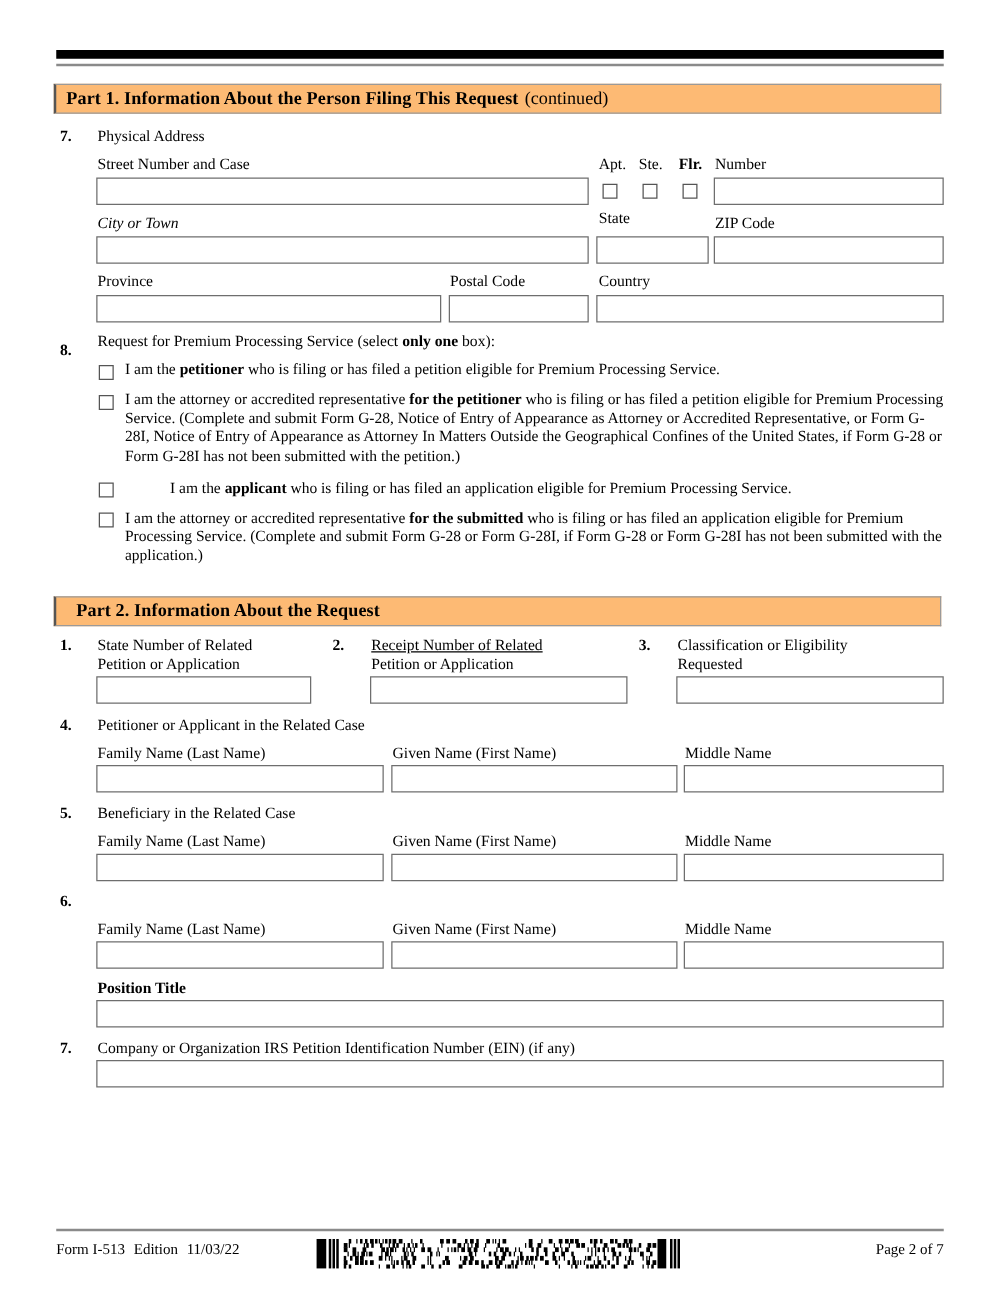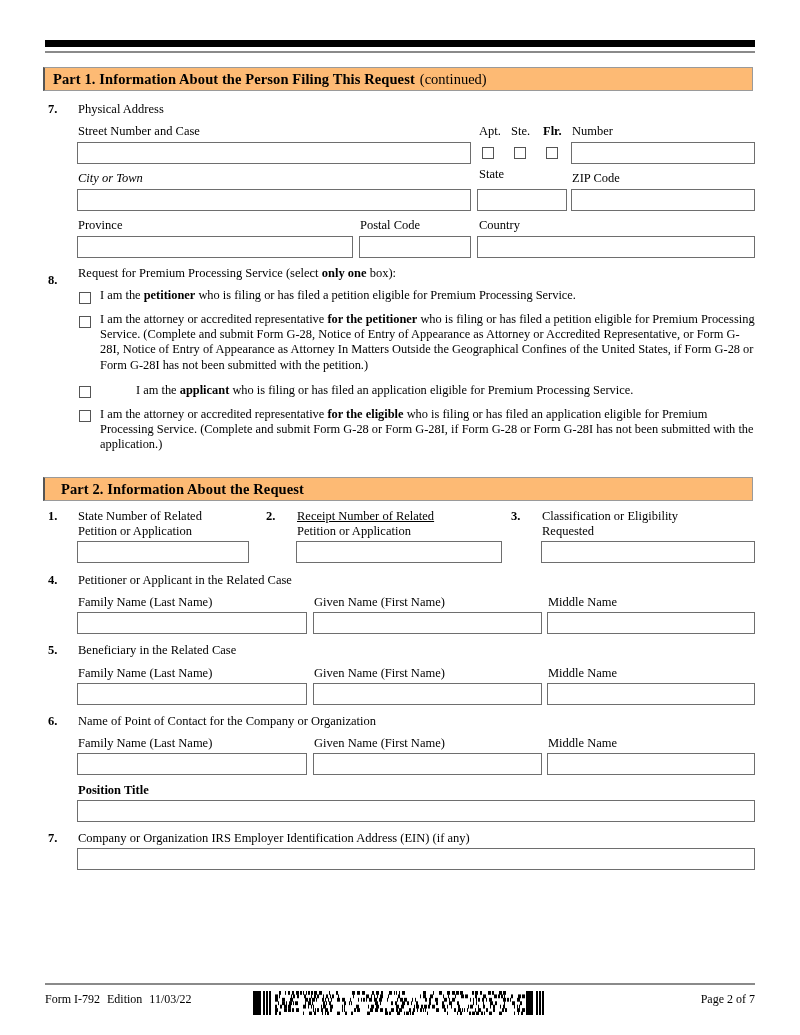--- a/index.html
+++ b/index.html
@@ -132,21 +132,21 @@
   <div class="cbox" style="left:79px; top:292px;"></div>
   <div class="opt-text" style="left:100px; top:288px; width:655px;"><span>I am the </span><b>petitioner</b><span> who is filing or has filed a petition eligible for Premium Processing Service.</span></div>
 
   <div class="cbox" style="left:79px; top:316px;"></div>
   <div class="opt-text" style="left:100px; top:312px; width:655px;"><span>I am the attorney or accredited representative </span><b>for the petitioner</b><span> who is filing or has filed a petition eligible for Premium Processing Service.  (Complete and submit Form G-28, Notice of Entry of Appearance as Attorney or Accredited Representative, or Form G-28I, Notice of Entry of Appearance as Attorney In Matters Outside the Geographical Confines of the United States, if Form G-28 or Form G-28I has not been submitted with the petition.)</span></div>
 
   <div class="cbox" style="left:79px; top:386px;"></div>
   <div class="opt-text" style="left:100px; top:383px; width:655px;margin-left:36px;"><span>I am the </span><b>applicant</b><span> who is filing or has filed an application eligible for Premium Processing Service.</span></div>
 
   <div class="cbox" style="left:79px; top:410px;"></div>
-  <div class="opt-text" style="left:100px; top:407px; width:655px;"><span>I am the attorney or accredited representative </span><b>for the eligible</b><span> who is filing or has filed an application eligible for Premium Processing Service.  (Complete and submit Form G-28 or Form G-28I, if Form G-28 or Form G-28I has not been submitted with the application.)</span></div>
+  <div class="opt-text" style="left:100px; top:407px; width:655px;"><span>I am the attorney or accredited representative </span><b>for the submitted</b><span> who is filing or has filed an application eligible for Premium Processing Service.  (Complete and submit Form G-28 or Form G-28I, if Form G-28 or Form G-28I has not been submitted with the application.)</span></div>
 
   <div class="part-bar" style="top:477px;padding-left:16px;">
     <span class="pt-strong">Part 2.  Information About the Request</span>
   </div>
 
   <div class="num" style="left:48px; top:509px;">1.</div>
   <div class="lbl" style="left:78px; top:509px;">State Number of Related</div>
   <div class="lbl" style="left:78px; top:524px;">Petition or Application</div>
   <div class="box" style="left:77px; top:541px; width:172px;"></div>
 
@@ -172,38 +172,37 @@
   <div class="num" style="left:48px; top:643px;">5.</div>
   <div class="lbl" style="left:78px; top:643px;">Beneficiary in the Related Case</div>
   <div class="lbl" style="left:78px; top:666px;">Family Name (Last Name)</div>
   <div class="lbl" style="left:314px; top:666px;">Given Name (First Name)</div>
   <div class="lbl" style="left:548px; top:666px;">Middle Name</div>
   <div class="box" style="left:77px; top:683px; width:230px;"></div>
   <div class="box" style="left:313px; top:683px; width:229px;"></div>
   <div class="box" style="left:547px; top:683px; width:208px;"></div>
 
   <div class="num" style="left:48px; top:714px;">6.</div>
-  <div class="lbl" style="left:78px; top:714px;">Name of Point of Contact for the Company or Organization</div>
   <div class="lbl" style="left:78px; top:736px;">Family Name (Last Name)</div>
   <div class="lbl" style="left:314px; top:736px;">Given Name (First Name)</div>
   <div class="lbl" style="left:548px; top:736px;">Middle Name</div>
   <div class="box" style="left:77px; top:753px; width:230px;"></div>
   <div class="box" style="left:313px; top:753px; width:229px;"></div>
   <div class="box" style="left:547px; top:753px; width:208px;"></div>
 
   <div class="lbl" style="left:78px; top:783px;font-weight:bold;">Position Title</div>
   <div class="box" style="left:77px; top:800px; width:678px;"></div>
 
   <div class="num" style="left:48px; top:831px;">7.</div>
-  <div class="lbl" style="left:78px; top:831px;">Company or Organization IRS Employer Identification Address (EIN) (if any)</div>
+  <div class="lbl" style="left:78px; top:831px;">Company or Organization IRS Petition Identification Number (EIN) (if any)</div>
   <div class="box" style="left:77px; top:848px; width:678px;"></div>
 
   <div class="footer-rule"></div>
   <div class="footer-left">
-    <span>Form I-792</span><span class="sp"></span><span>Edition</span><span class="sp"></span><span>11/03/22</span>
+    <span>Form I-513</span><span class="sp"></span><span>Edition</span><span class="sp"></span><span>11/03/22</span>
   </div>
   <div class="barcode">
       <svg width="295" height="24">
         <rect x="0" y="0" width="8" height="24" fill="#000"></rect>
         <rect x="10" y="0" width="2" height="24" fill="#000"></rect>
         <rect x="13" y="0" width="2" height="24" fill="#000"></rect>
         <rect x="16" y="0" width="2" height="24" fill="#000"></rect>
         <rect x="26" y="0" width="2" height="3.8285714285714283" fill="#000"></rect>
         <rect x="32" y="0" width="1" height="3.8285714285714283" fill="#000"></rect>
         <rect x="35" y="0" width="2" height="3.8285714285714283" fill="#000"></rect>

